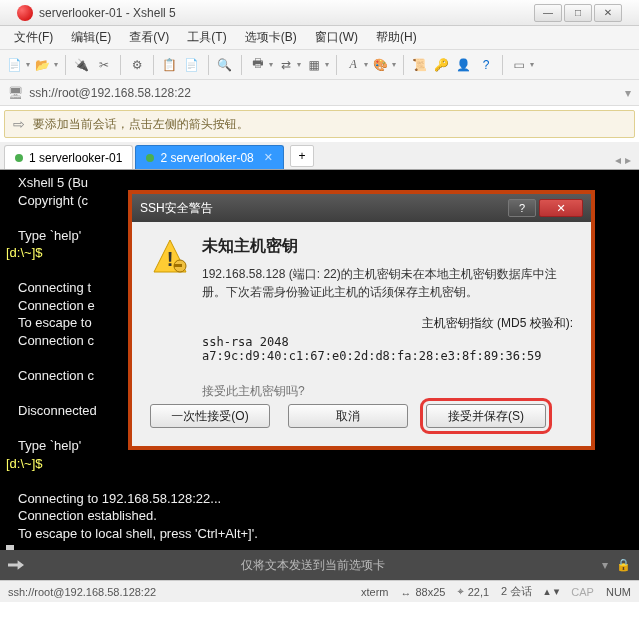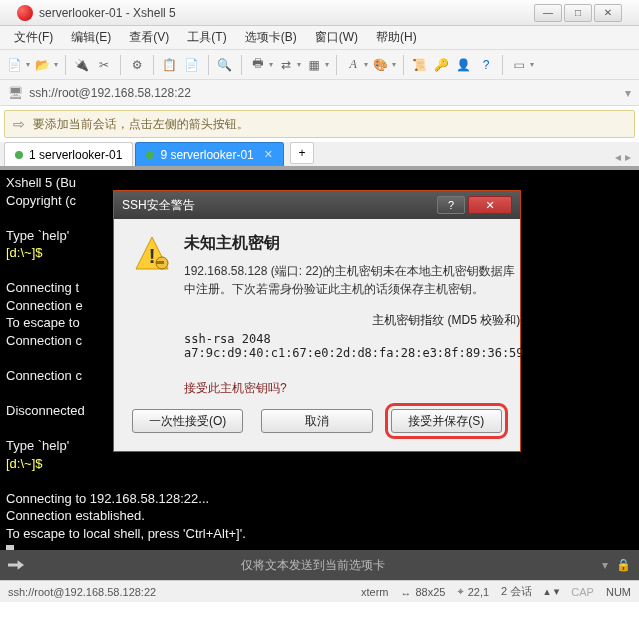--- a/index.html
+++ b/index.html
@@ -26,61 +26,61 @@
 .addrbar { height: 26px; background: #f5f5f5; border-bottom: 1px solid #ddd; display:flex; align-items:center; padding:0 8px; gap:6px; }
 .addricon { color:#888; }
 .addrtext { color:#555; flex:1; }
 
 
 .infobar { height: 28px; background: #f9f4e8; border: 1px solid #e0d090; margin:4px; display:flex; align-items:center; padding:0 8px; gap:8px; border-radius:2px; }
 .infobar .arrow { color:#888; font-size:14px; }
 .infobar .infotext { color:#7a6a3a; }
 
 
-.tabbar { height: 28px; background:#f0f0f0; display:flex; align-items:flex-end; padding:0 4px; border-bottom:4px solid #a3a3a3; }
+.tabbar { height: 28px; background:#f0f0f0; display:flex; align-items:flex-end; padding:0 4px; border-bottom:1px solid #a3a3a3; }
 .tab { height: 24px; padding:0 10px; display:flex; align-items:center; gap:6px; background:#fff; border:1px solid #ccc; border-bottom:none; margin-right:2px; border-radius:3px 3px 0 0; position:relative; }
 .tab.active { background:#3399ff; color:#fff; border-color:#2a7acc; }
 .tab .dot { width:8px; height:8px; border-radius:50%; }
 .tab .dot.green { background:#4caf50; }
 .tab .closex { font-size:11px; margin-left:4px; opacity:.7; }
 .addtab { width:24px; height:22px; border:1px solid #ccc; background:#fff; display:flex; align-items:center; justify-content:center; border-radius:2px; margin-left:4px; margin-bottom:2px; }
 .tabnav { margin-left:auto; color:#999; display:flex; gap:4px; padding:0 4px 2px 0; }
 
 
-.terminal { background:#000; color:#ddd; font-family: Consolas, monospace; font-size:13px; padding:4px 6px; line-height:1.35; height: 380px; white-space:pre; overflow:hidden; } .y { color:#ffff66; } .w { color:#eee; }
+.terminal { background:#000; color:#ddd; font-family: Consolas, monospace; font-size:13px; padding:4px 6px; line-height:1.35; height: 380px; white-space:pre; overflow:hidden; } .y { color:#ffff66; } .w { color:#eee;margin-left:12px; }
 .cursor { display:inline-block; width:8px; height:14px; background:#ccc; vertical-align:middle; }
 
 
 .sendbar { height:30px; background:#4a4a4a; display:flex; align-items:center; padding:0 8px; gap:8px; color:#ccc;text-align:center; }
 .sendicon { width:16px; height:16px; background:#ccc; clip-path: polygon(0 40%, 60% 40%, 60% 20%, 100% 50%, 60% 80%, 60% 60%, 0 60%); }
 .sendinput { flex:1; color:#bbb; }
 .lockicon { color:#888; }
 
 
 .statusbar { height:22px; background:#f0f0f0; border-top:1px solid #ccc; display:flex; align-items:center; padding:0 8px; gap:12px; color:#555; font-size:11px; }
 .statusbar .seg { display:flex; align-items:center; gap:4px; }
 .statusbar .spacer { flex:1; }
 
 
-.dialog { position:absolute; left:113px; top:190px; width:408px; background:#f0f0f0; border:1px solid #c2410c; box-shadow: 4px 4px 12px rgba(0,0,0,.4); }
+.dialog { position:absolute; left:128px; top:190px; width:467px; background:#f0f0f0; border:4px solid #c2410c; box-shadow: 4px 4px 12px rgba(0,0,0,.4); }
 .dlgtitle { height:28px; background:linear-gradient(#5a5a5a,#3e3e3e); color:#fff; display:flex; align-items:center; padding:0 8px; font-size:12px; }
 .dlgtitle .spacer{flex:1;}
 .dlgtitle .dlgbtn { width:28px; height:18px; margin-left:3px; border-radius:2px; display:flex; align-items:center; justify-content:center; font-size:11px; }
 .dlgtitle .help { background:linear-gradient(#6a6a6a,#4a4a4a); color:#fff; border:1px solid #777; }
 .dlgtitle .close { background:linear-gradient(#d9534f,#b33); color:#fff; border:1px solid #922; width:44px; }
 .dlgbody { padding:14px 18px 18px 18px; }
 .dlgtop { display:flex; gap:12px; }
 .dlgicon { width:40px; flex:none; }
 .dlgicon svg { width:40px; height:40px; }
 .dlgtext { flex:1; }
 .dlgheading { font-weight:bold; font-size:16px; margin-bottom:8px; color:#222;}
 .dlgpara { color:#333; font-size:12px; line-height:1.5; margin-bottom:14px; }
 .dlgfplabel { font-size:12px; color:#222; margin-top:6px;text-align:right; }
 .dlgfp { font-size:12px; color:#222; margin:3px 0 20px 0; font-family: Consolas, monospace; }
-.dlgask { font-size:12px; color:#7f1d1d; margin-bottom:12px; }
+.dlgask { font-size:12px; color:#737373; margin-bottom:4px; }
 .dlgbtns { display:flex; gap:18px; }
 .btn { width:120px; height:24px; background:linear-gradient(#fdfdfd,#e3e3e3); border:1px solid #888; border-radius:3px; font-size:12px; color:#222; display:flex; align-items:center; justify-content:center; }
 .btn.highlight { outline:3px solid #e53935; outline-offset:3px; }
 </style>
 </head>
 <body>
 
 <div class="titlebar">
   <div class="app-icon"></div>
   <div class="title">serverlooker-01 - Xshell 5</div>
@@ -149,21 +149,21 @@
   <span class="infotext">要添加当前会话，点击左侧的箭头按钮。</span>
 </div>
 
 <div class="tabbar">
   <div class="tab">
     <span class="dot green"></span>
     <span>1 serverlooker-01</span>
   </div>
   <div class="tab active">
     <span class="dot green"></span>
-    <span>9 serverlooker-01</span>
+    <span>2 serverlooker-08</span>
     <span class="closex">✕</span>
   </div>
   <div class="addtab">
       <span>+</span>
     </div>
   <div class="tabnav">
     <span>◂</span>
     <span>▸</span>
   </div>
 </div>

